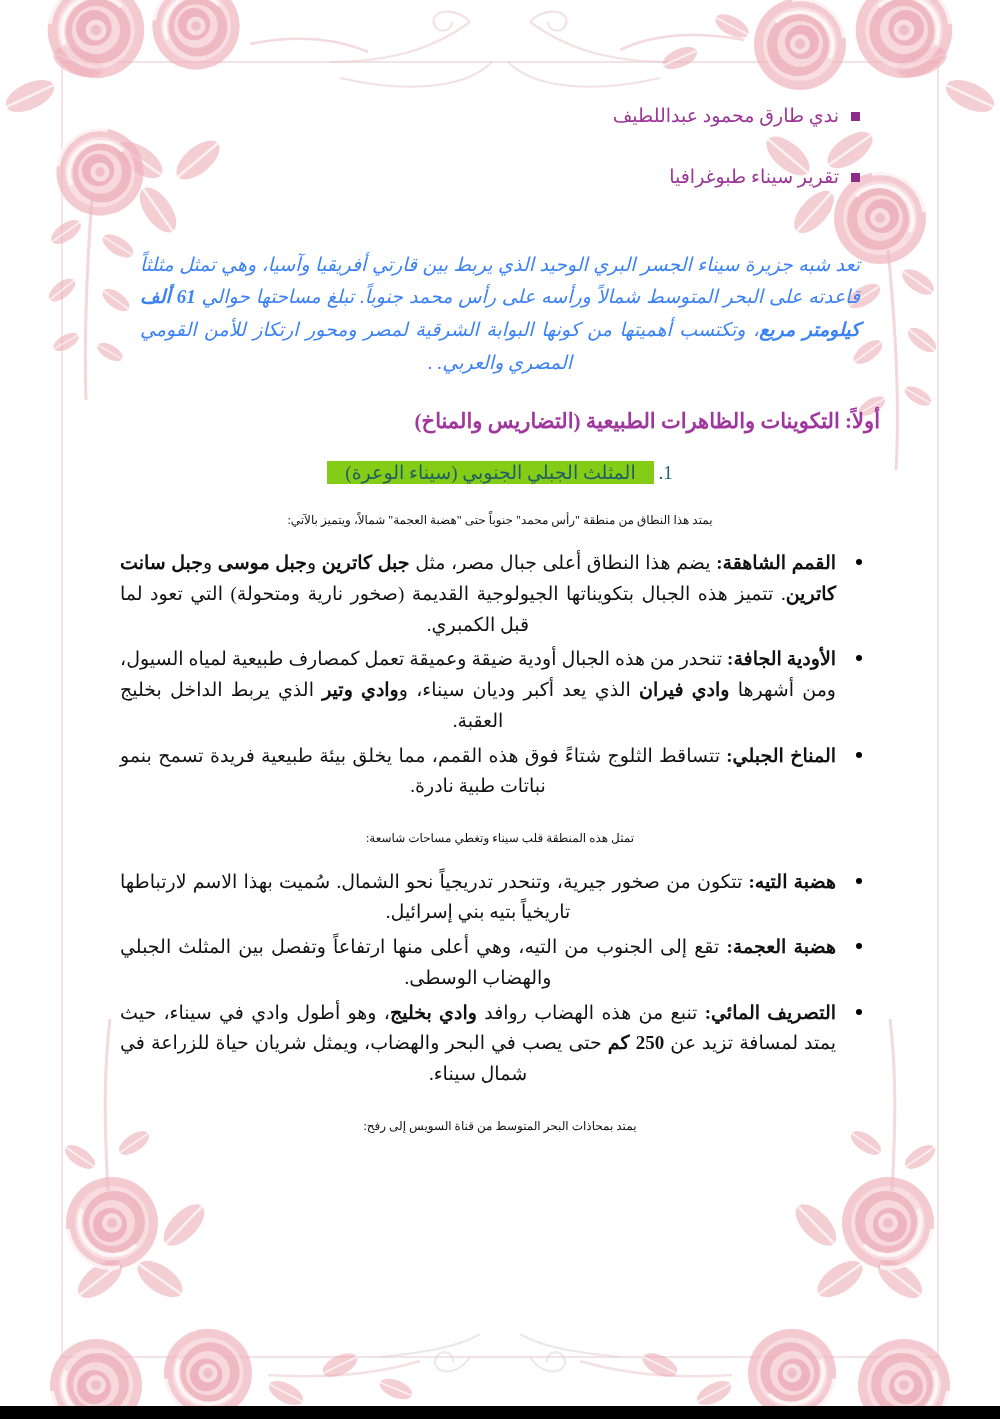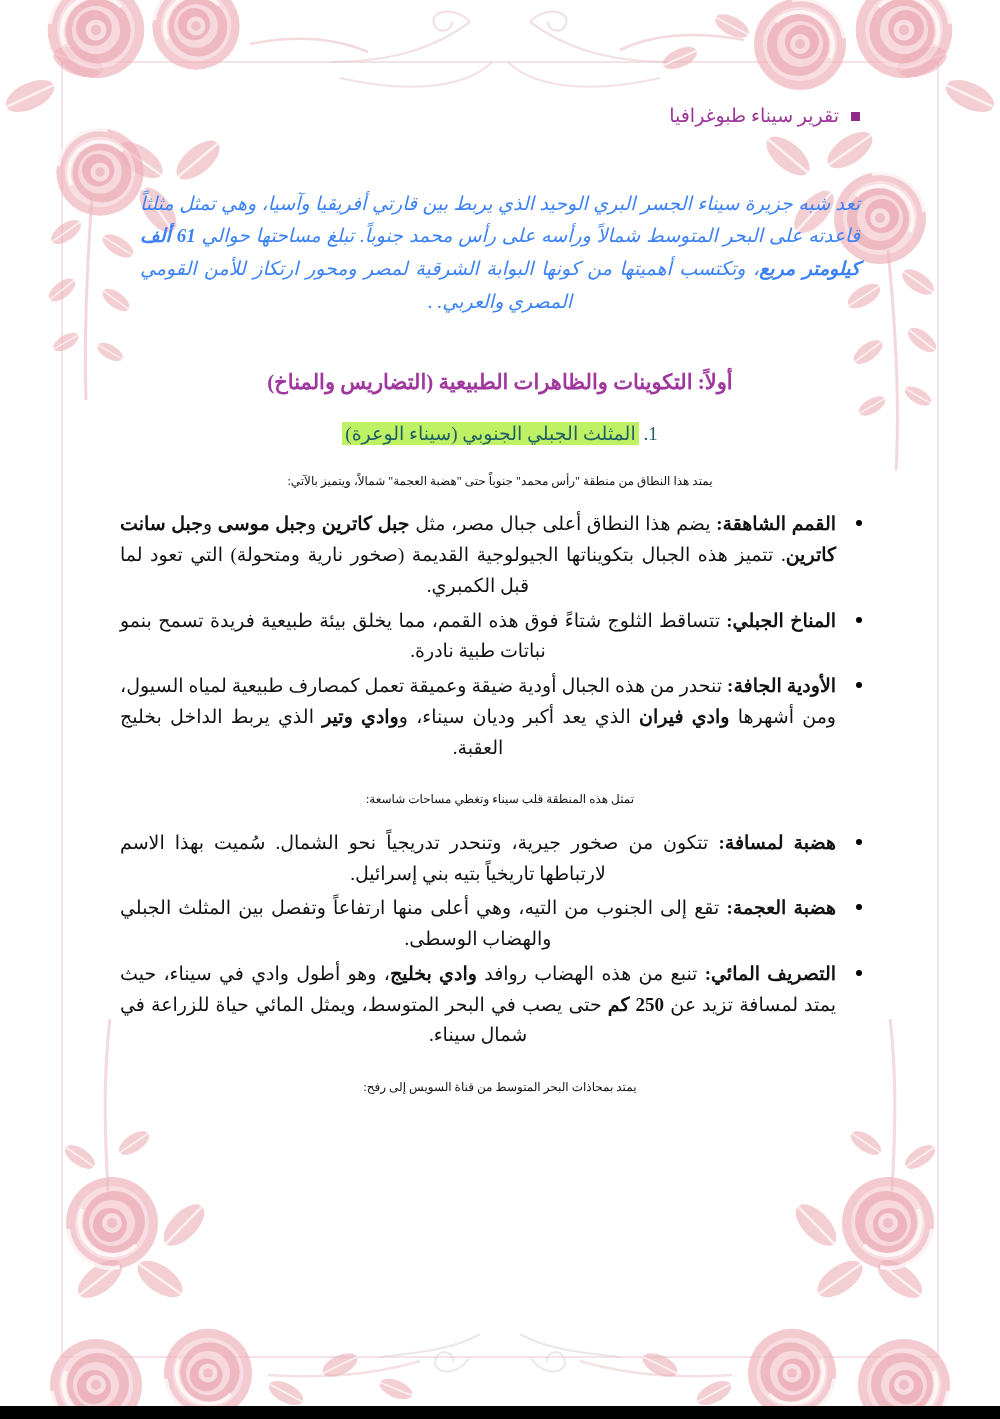--- a/index.html
+++ b/index.html
@@ -71,41 +71,41 @@
     line-height: 1.72;
     color: #3b82f6;
     text-align: justify;
     text-align-last: center;
     direction: rtl;
     padding: 0 20px;
   }
   .intro b { font-weight: bold; }
 
   .main-heading {
-    margin-top: 50px;
+    margin-top: 28px;
     color: #a0379e;
     font-size: 21px;
-    text-align: center;
+    text-align: right;
     direction: rtl;
     line-height: 1.4;
   }
 
   .sec-heading-row {
     direction: rtl;
     text-align: center;
     margin-top: 10px;
     font-size: 19px;
     color: #1f5f63;
   }
   .sec-heading-row .num {
     color: #1f5f63;
   }
   .sec-heading-mark {
-    background: #bef264;
-    padding: 1px 3px;
+    background: #84cc16;
+    padding: 1px 18px;
   }
 
   .para {
     direction: rtl;
     font-size: 12px;
     line-height: 1.7;
     color: #111111;
     text-align: center;
     margin-top: 26px;
   }
@@ -359,47 +359,51 @@
           </g>
       </g>
     </svg>
   </div>
 
   <div class="content">
 
     <div class="header-block">
       <div class="header-item">
         <span class="hdr-marker"></span>
+        <span class="hdr-text">ندي طارق محمود عبداللطيف</span>
+      </div>
+      <div class="header-item">
+        <span class="hdr-marker"></span>
         <span class="hdr-text">تقرير سيناء طبوغرافيا</span>
       </div>
     </div>
 
     <p class="intro"><span>تعد شبه جزيرة سيناء الجسر البري الوحيد الذي يربط بين قارتي أفريقيا وآسيا، وهي تمثل مثلثاً قاعدته على البحر المتوسط شمالاً ورأسه على رأس محمد جنوباً. تبلغ مساحتها حوالي </span><b>61 ألف كيلومتر مربع</b><span>، وتكتسب أهميتها من كونها البوابة الشرقية لمصر ومحور ارتكاز للأمن القومي المصري والعربي. .</span></p>
 
     <h2 class="main-heading">أولاً: التكوينات والظاهرات الطبيعية (التضاريس والمناخ)</h2>
 
     <div class="sec-block">
       <div class="sec-heading-row">
         <span class="num">1.</span>
         <span class="sec-heading-mark">المثلث الجبلي الجنوبي (سيناء الوعرة)</span>
       </div>
       <p class="para">يمتد هذا النطاق من منطقة "رأس محمد" جنوباً حتى "هضبة العجمة" شمالاً، ويتميز بالآتي:</p>
       <ul class="bullets">
         <li><b>القمم الشاهقة:</b><span> يضم هذا النطاق أعلى جبال مصر، مثل </span><b>جبل كاترين</b><span> و</span><b>جبل موسى</b><span> و</span><b>جبل سانت كاترين</b><span>. تتميز هذه الجبال بتكويناتها الجيولوجية القديمة (صخور نارية ومتحولة) التي تعود لما قبل الكمبري.</span></li>
+        <li><b>الأودية الجافة:</b><span> تنحدر من هذه الجبال أودية ضيقة وعميقة تعمل كمصارف طبيعية لمياه السيول، ومن أشهرها </span><b>وادي فيران</b><span> الذي يعد أكبر وديان سيناء، و</span><b>وادي وتير</b><span> الذي يربط الداخل بخليج العقبة.</span></li>
         <li><b>المناخ الجبلي:</b><span> تتساقط الثلوج شتاءً فوق هذه القمم، مما يخلق بيئة طبيعية فريدة تسمح بنمو نباتات طبية نادرة.</span></li>
-        <li><b>الأودية الجافة:</b><span> تنحدر من هذه الجبال أودية ضيقة وعميقة تعمل كمصارف طبيعية لمياه السيول، ومن أشهرها </span><b>وادي فيران</b><span> الذي يعد أكبر وديان سيناء، و</span><b>وادي وتير</b><span> الذي يربط الداخل بخليج العقبة.</span></li>
       </ul>
     </div>
 
     <div class="sec-block">
       <p class="para">تمثل هذه المنطقة قلب سيناء وتغطي مساحات شاسعة:</p>
       <ul class="bullets">
-        <li><b>هضبة لمسافة:</b><span> تتكون من صخور جيرية، وتنحدر تدريجياً نحو الشمال. سُميت بهذا الاسم لارتباطها تاريخياً بتيه بني إسرائيل.</span></li>
+        <li><b>هضبة التيه:</b><span> تتكون من صخور جيرية، وتنحدر تدريجياً نحو الشمال. سُميت بهذا الاسم لارتباطها تاريخياً بتيه بني إسرائيل.</span></li>
         <li><b>هضبة العجمة:</b><span> تقع إلى الجنوب من التيه، وهي أعلى منها ارتفاعاً وتفصل بين المثلث الجبلي والهضاب الوسطى.</span></li>
-        <li><b>التصريف المائي:</b><span> تنبع من هذه الهضاب روافد </span><b>وادي بخليج</b><span>، وهو أطول وادي في سيناء، حيث يمتد لمسافة تزيد عن </span><b>250 كم</b><span> حتى يصب في البحر المتوسط، ويمثل المائي حياة للزراعة في شمال سيناء.</span></li>
+        <li><b>التصريف المائي:</b><span> تنبع من هذه الهضاب روافد </span><b>وادي بخليج</b><span>، وهو أطول وادي في سيناء، حيث يمتد لمسافة تزيد عن </span><b>250 كم</b><span> حتى يصب في البحر والهضاب، ويمثل شريان حياة للزراعة في شمال سيناء.</span></li>
       </ul>
     </div>
 
     <div class="sec-block">
       <p class="para">يمتد بمحاذات البحر المتوسط من قناة السويس إلى رفح:</p>
     </div>
 
   </div>
 
   <div class="bottom-bar"></div>

